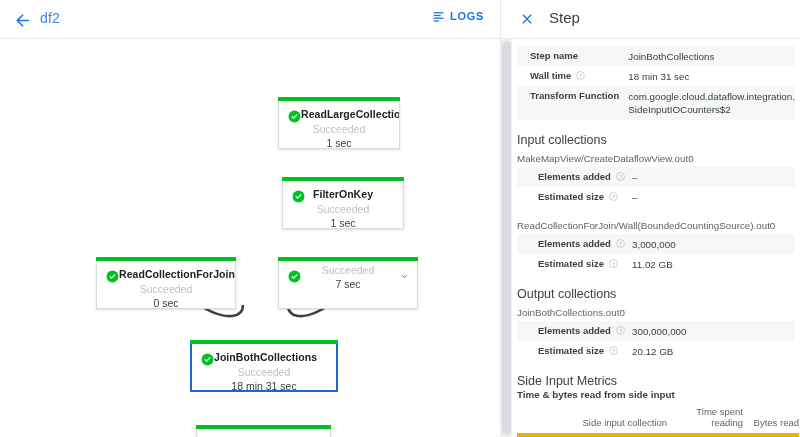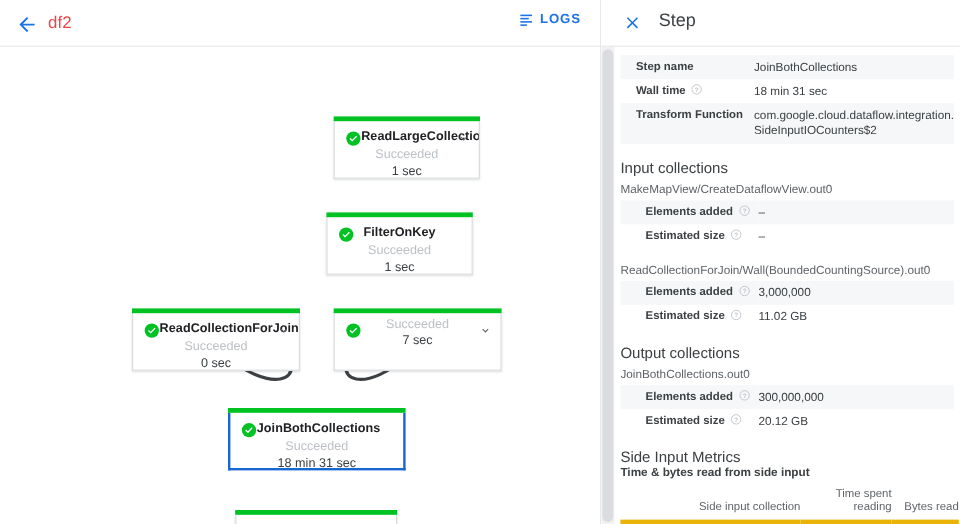--- a/index.html
+++ b/index.html
@@ -21,21 +21,21 @@
     position: absolute; left: 0; top: 0; width: 500px; height: 39px;
     background: #fff; border-bottom: 1px solid #e6e8ea;
   }
   #back-btn {
     position: absolute; left: 10px; top: 8px; width: 24px; height: 24px;
     display: flex; align-items: center; justify-content: center;
     cursor: pointer;
   }
   #job-title {
     position: absolute; left: 40px; top: 10px;
-    font-size: 14px; color: #ef4444; letter-spacing: .1px;
+    font-size: 14px; color: #3b82f6; letter-spacing: .1px;
   }
   #logs-btn {
     position: absolute; right: 16px; top: 10px;
     display: flex; align-items: flex-start; gap: 5px;
     color: #1a73e8; font-size: 11px; font-weight: bold;
     letter-spacing: .7px; cursor: pointer;
   }
   #logs-icon { display: block; }
 
   #graph-canvas {
@@ -215,31 +215,31 @@
                 <circle cx="12" cy="12" r="11" fill="#00c223"></circle>
                 <path d="M10.2 16.6l-4-4 1.5-1.5 2.5 2.5 6-6 1.5 1.5z" fill="#fff"></path>
               </svg></div>
             <div class="node-chevron"><svg viewBox="0 0 24 24" width="11" height="11">
                 <path d="M7 9.5l5 5 5-5" fill="none" stroke="#5f6368" stroke-width="2"></path>
               </svg></div>
             <div class="node-title">ReadLargeCollectionFr...</div>
             <div class="node-status">Succeeded</div>
             <div class="node-time">1 sec</div>
           </div>
-          <div class="node" style="left: 272px; top: 142px; width: 122px; height: 48px;">
+          <div class="node" style="left: 282px; top: 142px; width: 122px; height: 48px;">
             <div class="topbar-green"></div>
             <div class="node-check"><svg viewBox="0 0 24 24" width="13" height="13">
                 <circle cx="12" cy="12" r="11" fill="#00c223"></circle>
                 <path d="M10.2 16.6l-4-4 1.5-1.5 2.5 2.5 6-6 1.5 1.5z" fill="#fff"></path>
               </svg></div>
             <div class="node-title">FilterOnKey</div>
             <div class="node-status">Succeeded</div>
             <div class="node-time">1 sec</div>
           </div>
-          <div class="node" style="left: 110px; top: 222px; width: 140px; height: 48px;">
+          <div class="node" style="left: 96px; top: 222px; width: 140px; height: 48px;">
             <div class="topbar-green"></div>
             <div class="node-check"><svg viewBox="0 0 24 24" width="13" height="13">
                 <circle cx="12" cy="12" r="11" fill="#00c223"></circle>
                 <path d="M10.2 16.6l-4-4 1.5-1.5 2.5 2.5 6-6 1.5 1.5z" fill="#fff"></path>
               </svg></div>
             <div class="node-chevron"><svg viewBox="0 0 24 24" width="11" height="11">
                 <path d="M7 9.5l5 5 5-5" fill="none" stroke="#5f6368" stroke-width="2"></path>
               </svg></div>
             <div class="node-title">ReadCollectionForJoin</div>
             <div class="node-status">Succeeded</div>

